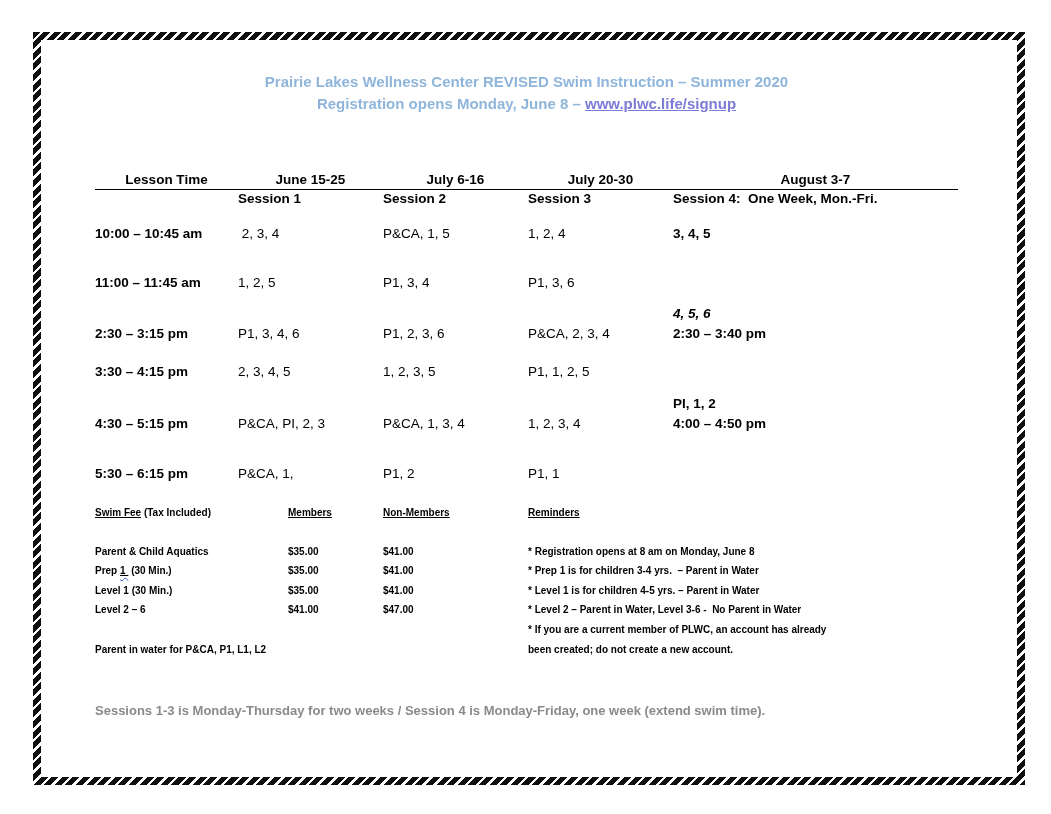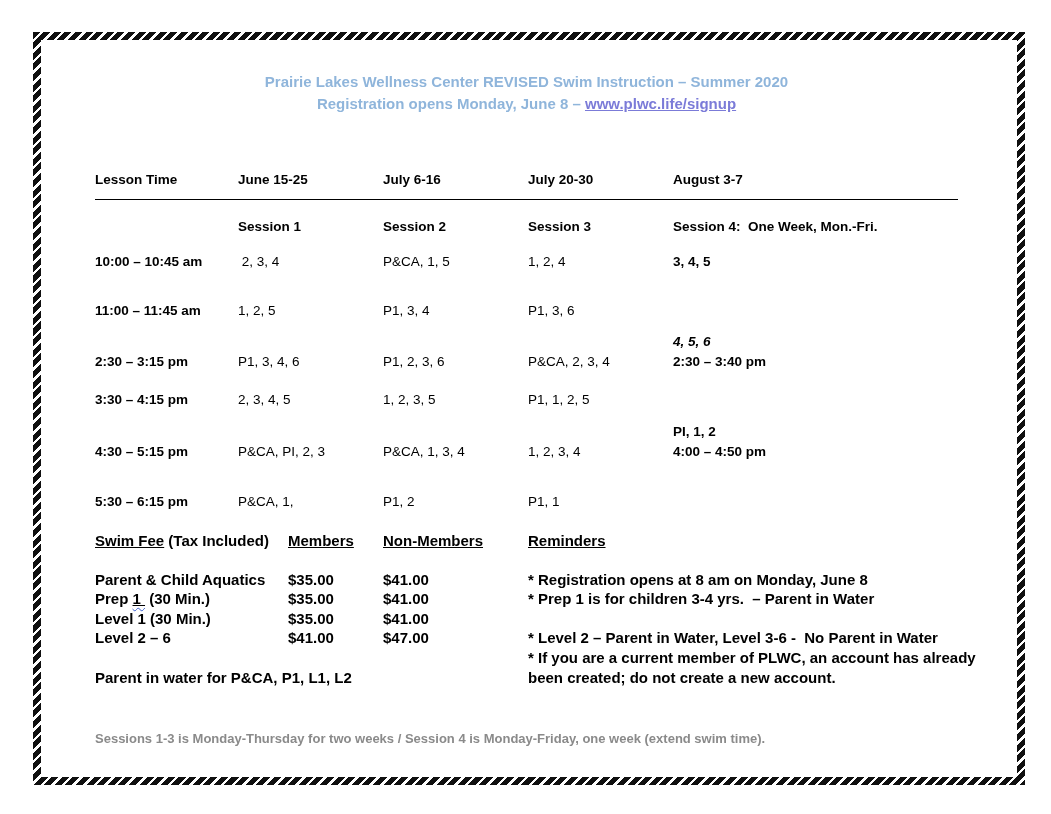--- a/index.html
+++ b/index.html
@@ -57,35 +57,36 @@
     display: grid;
     grid-template-columns: 143px 145px 145px 145px 1fr;
     line-height: 17px;
     white-space: pre;
   }
   .srow > div { overflow: visible; }
   .srow .c1, .srow .c5 { font-weight: bold; }
   .srow.head {
     font-weight: bold;
     border-bottom: 1.5px solid #000;
-    padding-bottom: 11px;
-  }
-  .srow.sessions { font-weight: bold; margin-top: 18px; }
+    padding-bottom: 1px;
+    text-align: center;
+  }
+  .srow.sessions { font-weight: bold; }
   .m18 { margin-top: 18px; }
   .m16 { margin-top: 16px; }
   .m14 { margin-top: 14px; font-style: italic; }
   .m4  { margin-top: 16px; }
   .m3  { margin-top: 3px; }
   .m36 { margin-top: 21px; }
   .m15 { margin-top: 15px; }
   .m33 { margin-top: 33px; }
   
   .fees {
     margin-top: 21px;
-    font-size: 15px;
+    font-size: 10px;
     font-weight: bold;
   }
   .frow {
     display: grid;
     grid-template-columns: 193px 95px 145px 1fr;
     line-height: 19.6px;
     white-space: pre;
   }
   .frow > div { overflow: visible; }
   .frow.fhead span.u { text-decoration: underline; }
@@ -231,20 +232,21 @@
         <div><span>Prep </span><span class="u1"><span class="sqg">1 </span></span><span> (30 Min.)</span></div>
         <div>$35.00</div>
         <div>$41.00</div>
         <div>* Prep 1 is for children 3-4 yrs.  – Parent in Water</div>
       </div>
 
       <div class="frow">
         <div><span>Level 1 (30 Min.)</span><span class="u1"><span class="sqg"></span></span><span></span></div>
         <div>$35.00</div>
         <div>$41.00</div>
+        <div>* Level 1 is for children 4-5 yrs. – Parent in Water</div>
       </div>
 
       <div class="frow">
         <div><span>Level 2 – 6</span><span class="u1"><span class="sqg"></span></span><span></span></div>
         <div>$41.00</div>
         <div>$47.00</div>
         <div>* Level 2 – Parent in Water, Level 3-6 -  No Parent in Water</div>
       </div>
 
       <div class="frow">

